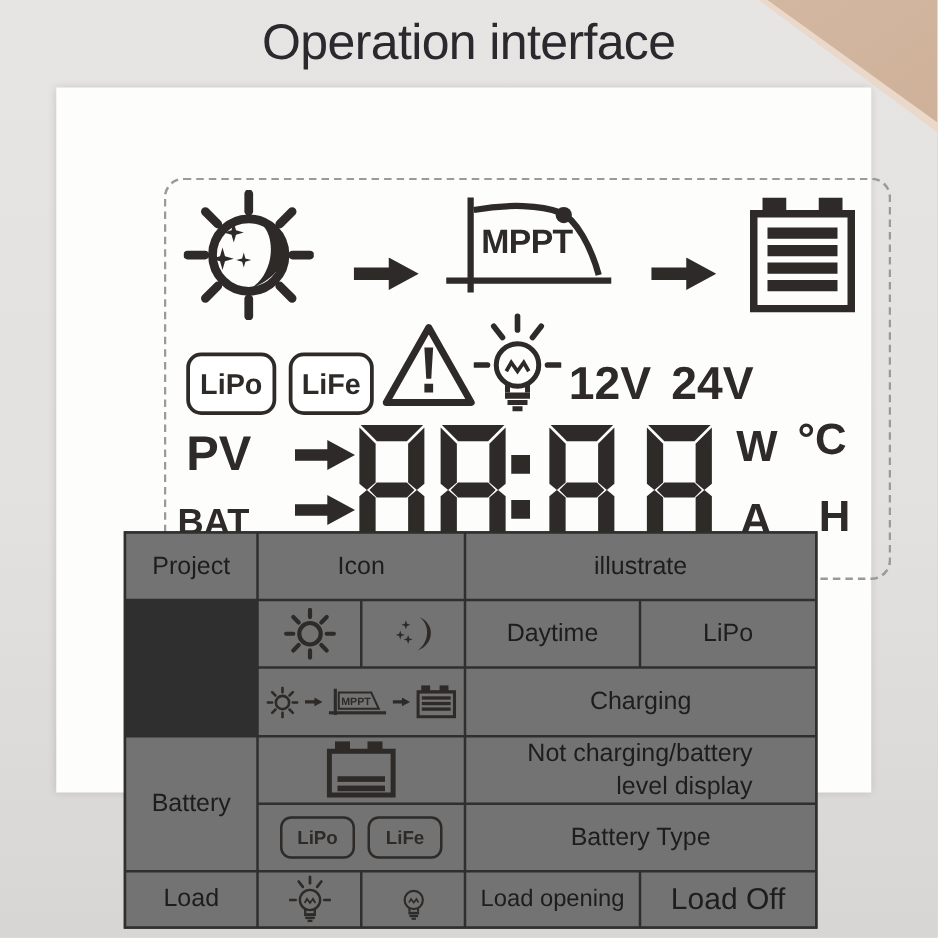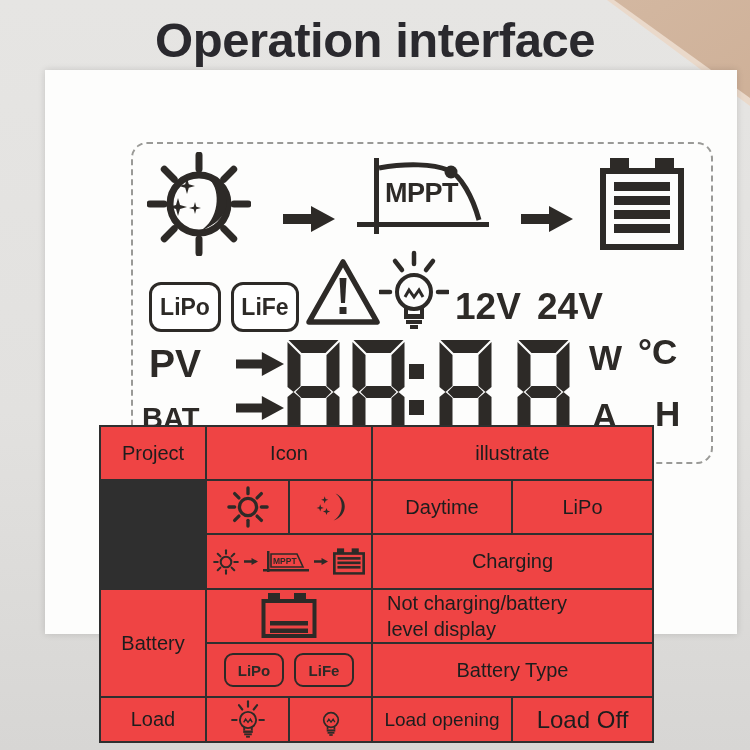--- a/index.html
+++ b/index.html
@@ -6,38 +6,38 @@
   body{font-family:"Liberation Sans", sans-serif; background:#b9b8b6;}
   .canvas{position:relative;width:750px;height:750px;margin:0 auto;overflow:hidden;
           background:linear-gradient(180deg,#e6e5e3 0%,#e2e1df 55%,#d7d6d4 100%);}
   .abs{position:absolute;}
   
   .wedge-edge{position:absolute;inset:0;clip-path:polygon(607px 0,750px 0,750px 106px);
               background:#ead9ca;}
   .wedge{position:absolute;inset:0;clip-path:polygon(614px 0,750px 0,750px 98px);
          background:linear-gradient(145deg,#dcc6b3 0%,#cdae95 55%,#bfa089 100%);}
   .title{position:absolute;top:12px;left:0;width:750px;text-align:center;
-         font-size:49px;font-weight:700;letter-spacing:-0.5px;color:#2a292e;}
+         font-size:40px;font-weight:400;letter-spacing:-0.5px;color:#2a292e;}
   .panel{position:absolute;left:45px;top:70px;width:652px;height:564px;background:#fdfdfc;
-         box-shadow:0 0 7px rgba(0,0,0,.14);padding-left:40px;}
+         box-shadow:0 0 7px rgba(0,0,0,.14);}
   
   .lcd{position:absolute;left:86px;top:72px;width:578px;height:318px;
        border:2px dashed #9a9a97;border-radius:16px;}
   svg .s{stroke:#2d2a27;fill:none;}
   svg .f{fill:#2d2a27;stroke:none;}
   .badge{position:absolute;border:3px solid #2d2a27;border-radius:12px;
          display:flex;align-items:center;justify-content:center;
          font-weight:700;color:#2d2a27;background:#fff;}
   .lbl{position:absolute;font-weight:700;color:#2d2a27;line-height:1;}
   
   .tbl{position:absolute;left:99px;top:425px;
        display:grid;grid-template-columns:104px 81px 81px 138px 139px;
        grid-template-rows:52px 52px 53px 52px 52px 43px;
        gap:2px;background:#2f2f2f;border:2px solid #2f2f2f;}
-  .td{background:#ef4444;display:flex;align-items:center;justify-content:center;
+  .td{background:#737373;display:flex;align-items:center;justify-content:center;
       font-size:20px;color:#1d1d1d;}
   .chargeseq{display:flex;align-items:center;gap:5px;}
   .minibadge{border:2px solid #2d2a27;border-radius:9px;width:56px;height:30px;
              display:flex;align-items:center;justify-content:center;
              font-size:15px;font-weight:700;color:#2d2a27;}
 </style>
 </head>
 <body>
 
 <svg width="0" height="0" style="position:absolute">
@@ -272,21 +272,21 @@
         </div>
       </div>
       <div class="td" style="grid-row:3;grid-column:4/span 2">Charging</div>
 
       <div class="td" style="grid-row:4/span 2;grid-column:1">Battery</div>
       <div class="td" style="grid-row:4;grid-column:2/span 2">
         <svg width="56" height="46" viewBox="0 0 56 46">
             <use href="#sym-battery-empty"></use>
           </svg>
       </div>
-      <div class="td" style="grid-row:4;grid-column:4/span 2;justify-content:flex-start;padding-left:14px;text-align:left;line-height:1.3">
+      <div class="td" style="grid-row:4;grid-column:4/span 2;justify-content:flex-start;padding-left:14px;text-align:right;line-height:1.3">
         <div style="width:215px">Not charging/battery level display</div>
       </div>
 
       <div class="td" style="grid-row:5;grid-column:2/span 2;gap:10px">
         <div class="minibadge">
           <span>LiPo</span>
         </div>
         <div class="minibadge">
           <span>LiFe</span>
         </div>

